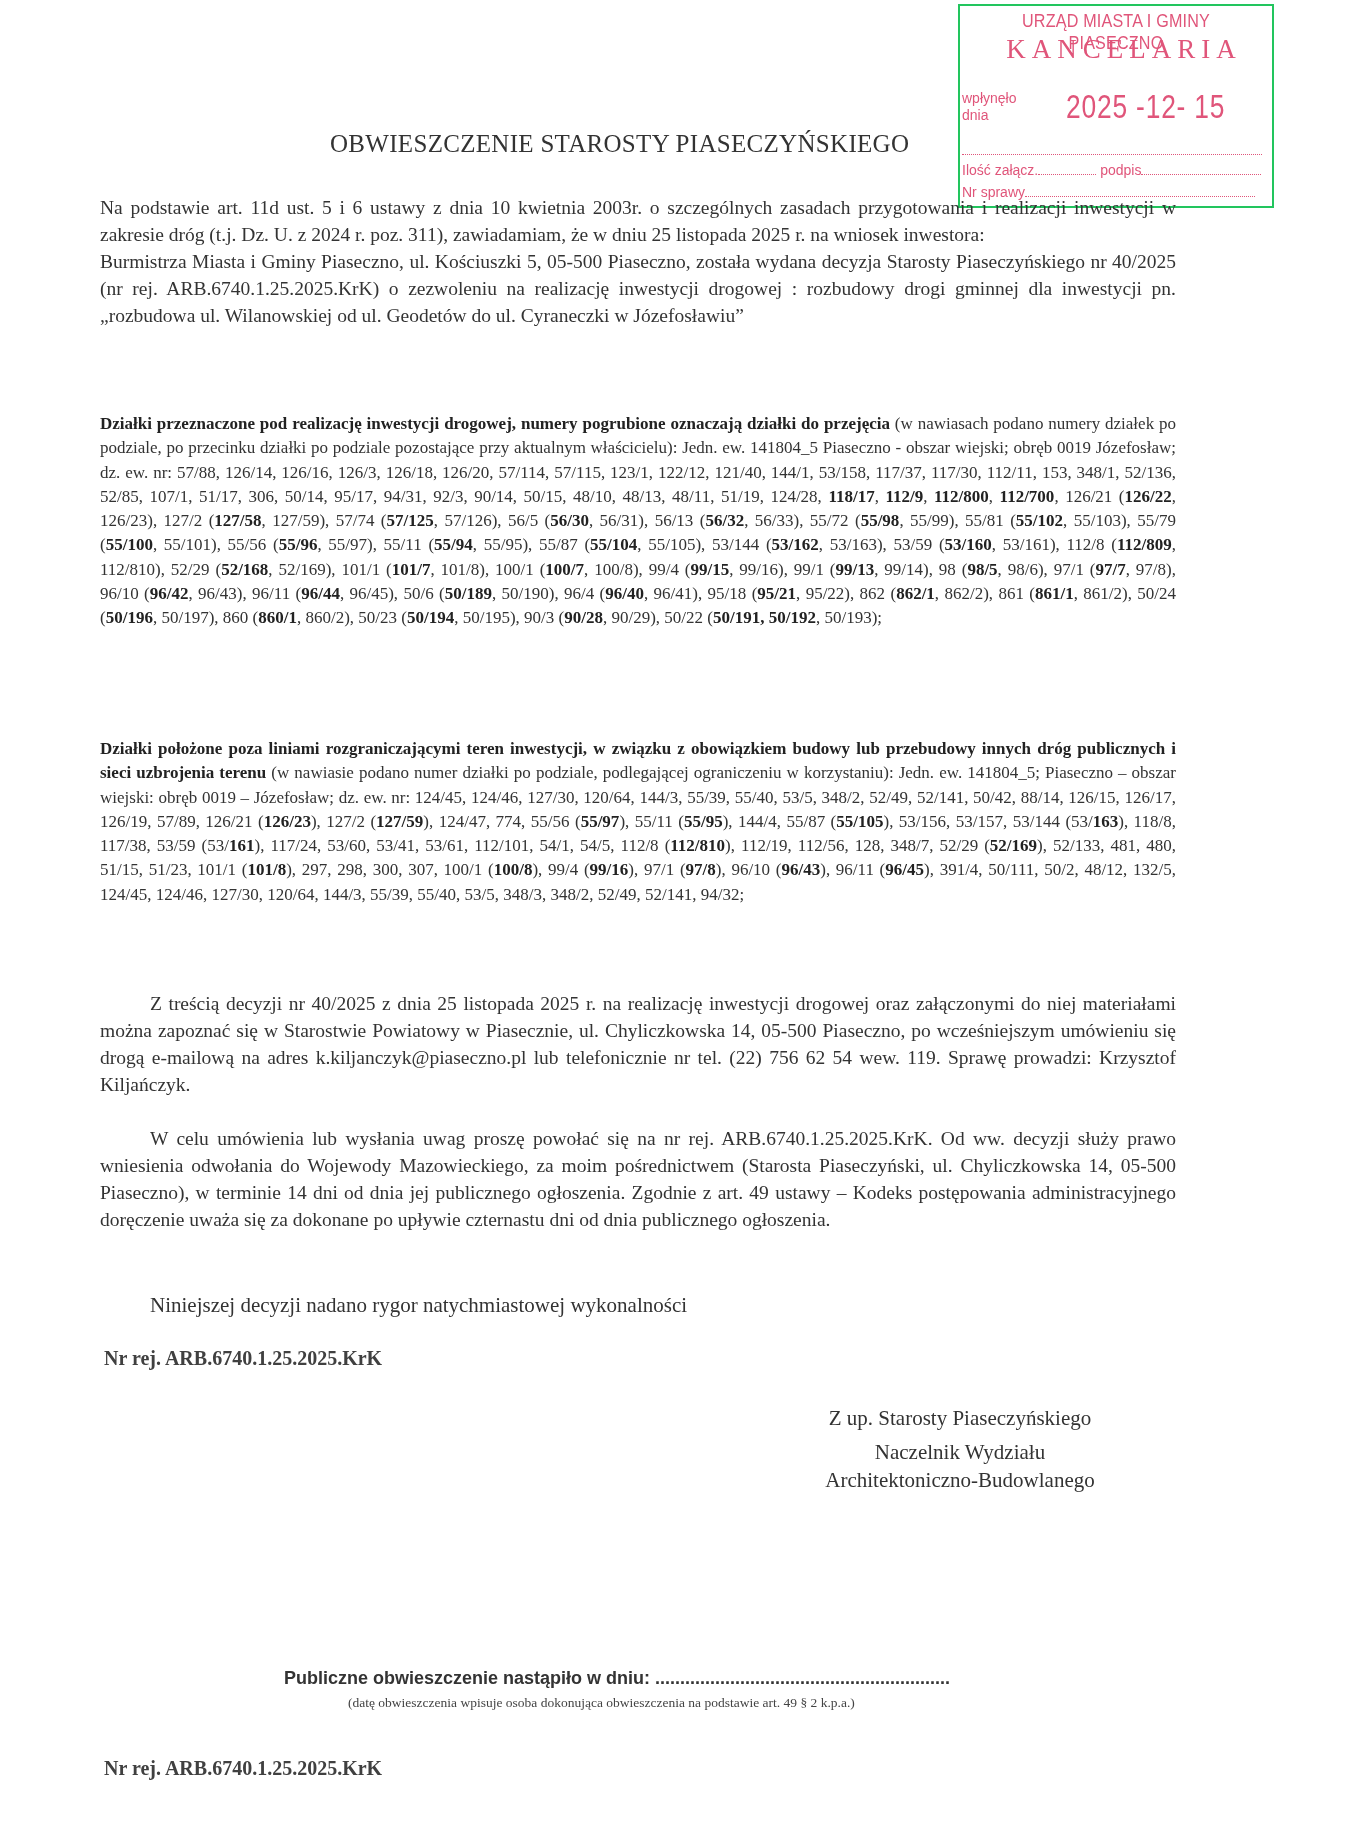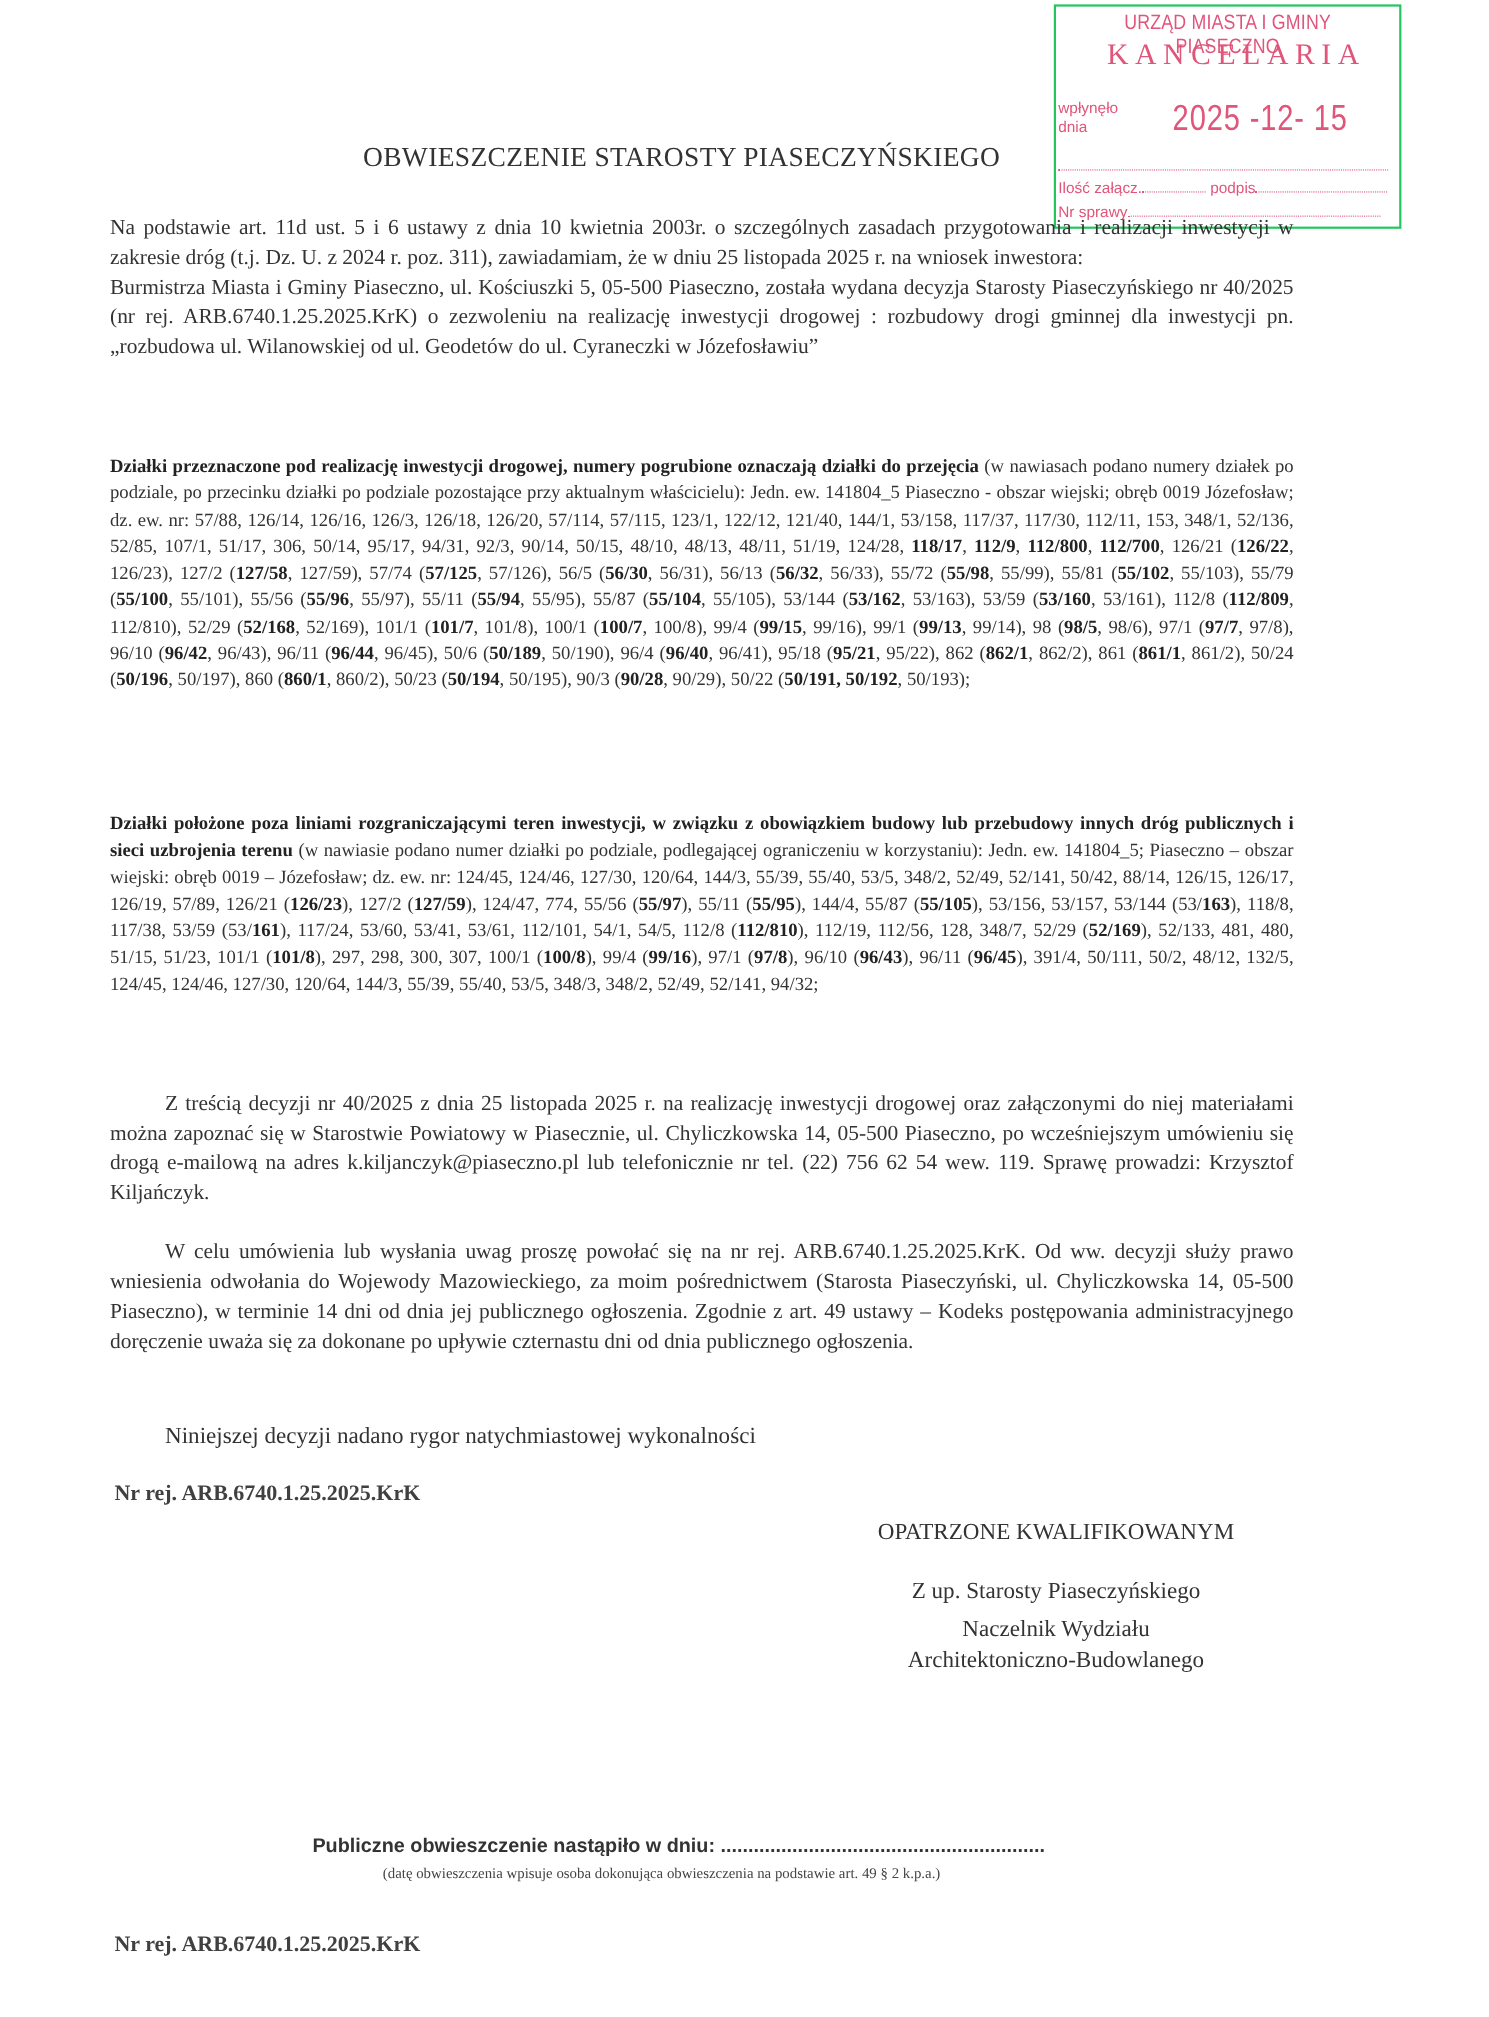--- a/index.html
+++ b/index.html
@@ -79,21 +79,20 @@
 
 <div class="abs para indent" style="top:990px; font-size:19.5px; line-height:27px;">Z treścią decyzji nr 40/2025 z dnia 25 listopada 2025 r. na realizację inwestycji drogowej oraz załączonymi do niej materiałami można zapoznać się w Starostwie Powiatowy w Piasecznie, ul. Chyliczkowska 14, 05-500 Piaseczno, po wcześniejszym umówieniu się drogą e-mailową na adres k.kiljanczyk@piaseczno.pl lub telefonicznie nr tel. (22) 756 62 54 wew. 119. Sprawę prowadzi: Krzysztof Kiljańczyk.</div>
 
 <div class="abs para indent" style="top:1125px; font-size:19.5px; line-height:27px;">W celu umówienia lub wysłania uwag proszę powołać się na nr rej. ARB.6740.1.25.2025.KrK. Od ww. decyzji służy prawo wniesienia odwołania do Wojewody Mazowieckiego, za moim pośrednictwem (Starosta Piaseczyński, ul. Chyliczkowska 14, 05-500 Piaseczno), w terminie 14 dni od dnia jej publicznego ogłoszenia. Zgodnie z art. 49 ustawy – Kodeks postępowania administracyjnego doręczenie uważa się za dokonane po upływie czternastu dni od dnia publicznego ogłoszenia.</div>
 
 <div class="abs" style="left:150px; top:1293px; font-size:21px; color:#333;">Niniejszej decyzji nadano rygor natychmiastowej wykonalności</div>
 
 <div class="abs reg" style="top:1347px;">Nr rej. ARB.6740.1.25.2025.KrK</div>
 
 <div class="abs sig" style="top:1378px; line-height:28px;">
-  <div>OPATRZONE KWALIFIKOWANYM</div>
   <div style="height:26px;"></div>
   <div>Z up. Starosty Piaseczyńskiego</div>
   <div style="height:6px;"></div>
   <div>Naczelnik Wydziału</div>
   <div>Architektoniczno-Budowlanego</div>
 </div>
 
 <div class="abs pub">Publiczne obwieszczenie nastąpiło w dniu: ...........................................................</div>
 <div class="abs pub-note">(datę obwieszczenia wpisuje osoba dokonująca obwieszczenia na podstawie art. 49 § 2 k.p.a.)</div>
 

